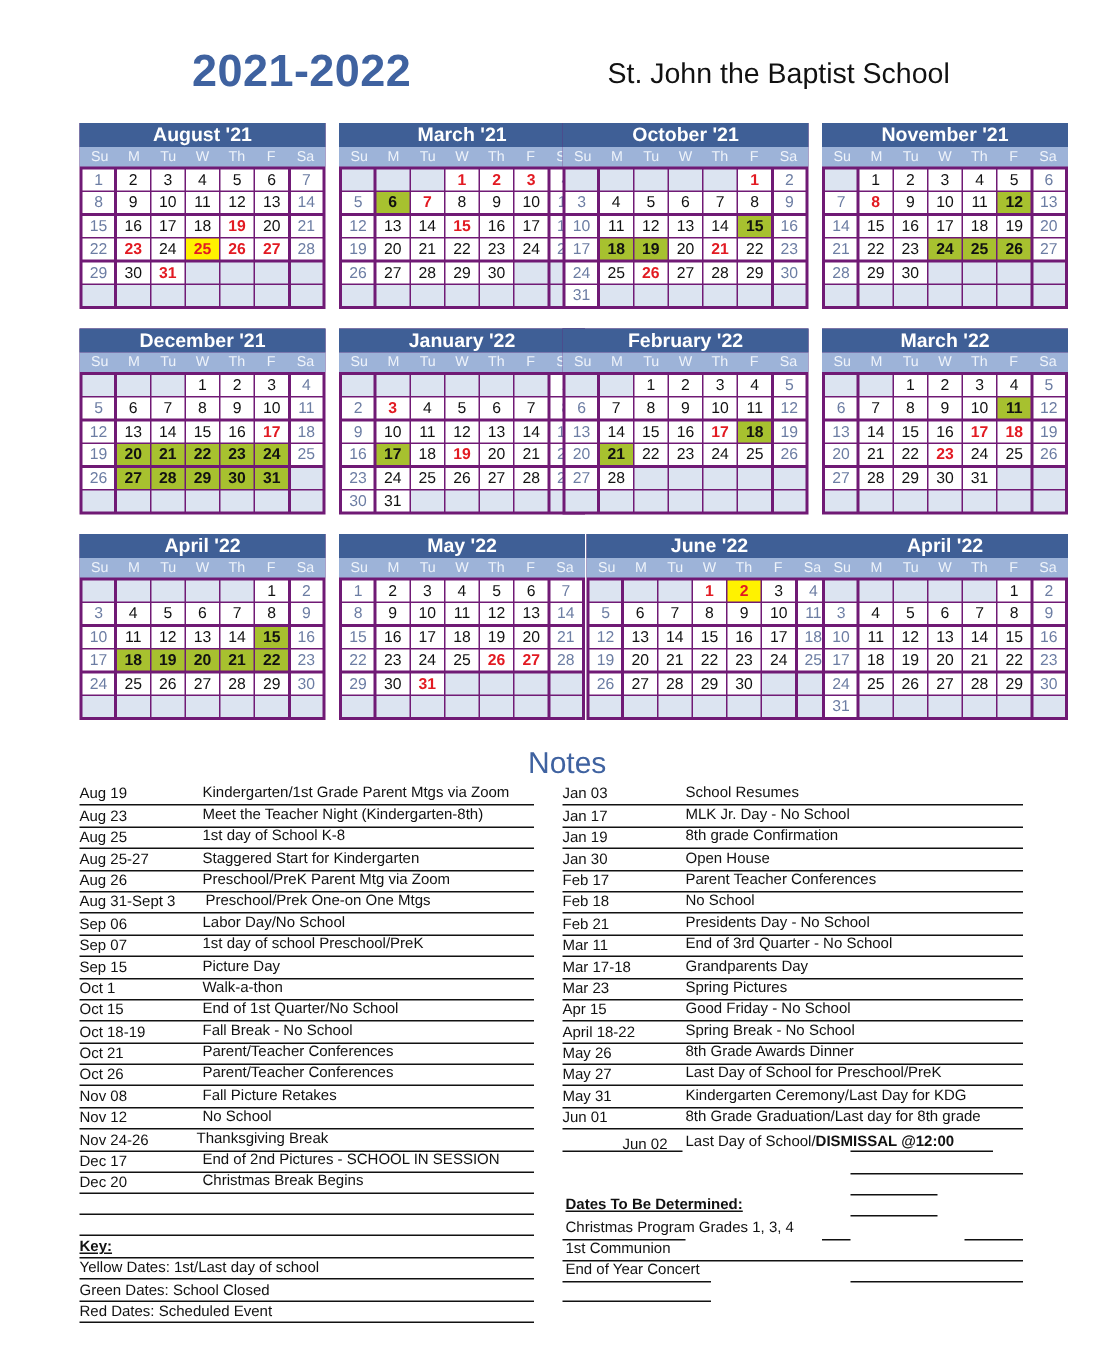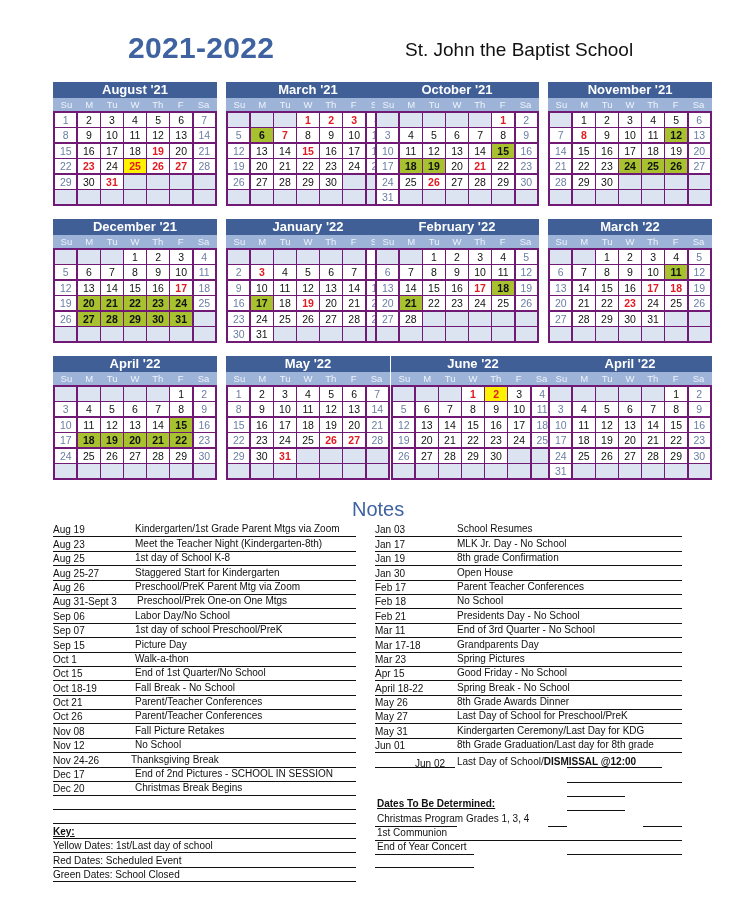--- a/index.html
+++ b/index.html
@@ -792,22 +792,22 @@
     <div class="note-row" style="position: relative;">
       <span class="note-date">Dec 20</span>
       <span class="note-event" style="left: 82px; bottom: 1px;">Christmas Break Begins</span>
     </div>
     <div class="note-row blank"></div>
     <div class="note-row blank"></div>
     <div class="note-row">
       <span class="key-title">Key:</span>
     </div>
     <div class="note-row">Yellow Dates: 1st/Last day of school</div>
+    <div class="note-row">Green Dates: School Closed</div>
     <div class="note-row">Red Dates: Scheduled Event</div>
-    <div class="note-row">Green Dates: School Closed</div>
   </div>
 <div class="notes-col right-col" id="right-notes">
     <div class="note-row" style="position: relative;">
       <span class="note-date">Jan 03</span>
       <span class="note-event" style="left: 82px; bottom: 1px;">School Resumes</span>
     </div>
     <div class="note-row" style="position: relative;">
       <span class="note-date">Jan 17</span>
       <span class="note-event" style="left: 82px; bottom: 1px;">MLK Jr. Day - No School</span>
     </div>

